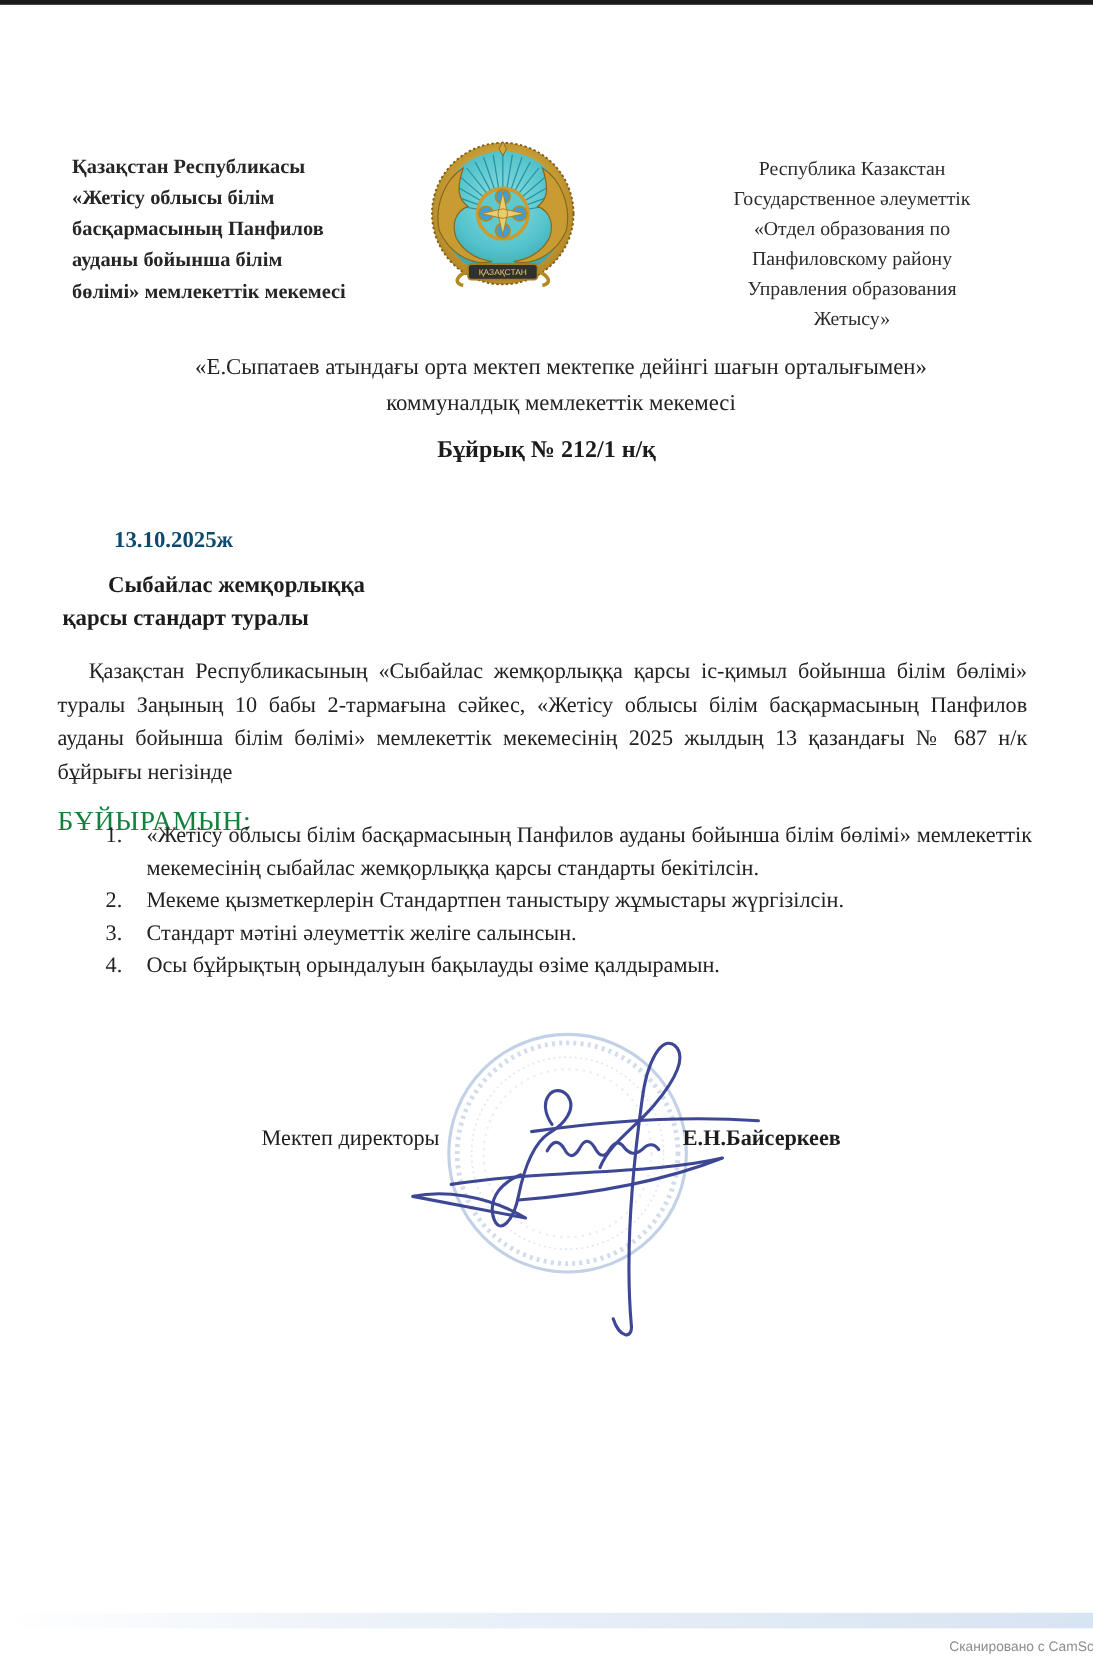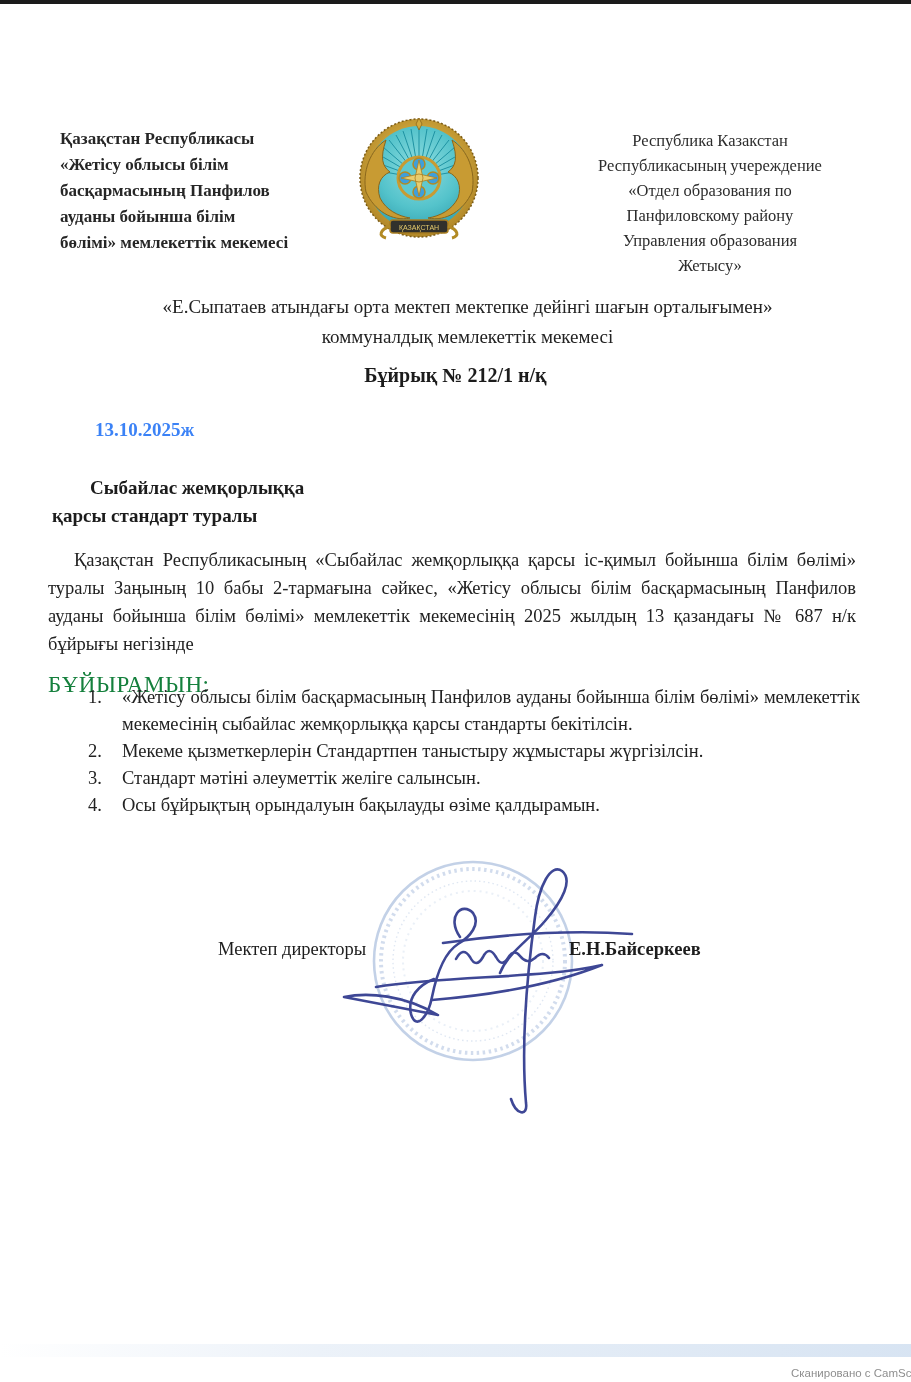--- a/index.html
+++ b/index.html
@@ -25,22 +25,22 @@
   
   .doc-title{
     position:absolute;left:12px;top:292px;width:911px;text-align:center;
     font-size:19px;line-height:30px;color:#232323;
   }
   .order-no{
     position:absolute;left:0;top:364px;width:911px;text-align:center;
     font-size:20px;font-weight:bold;color:#1c1c1c;
   }
   .order-date{
-    position:absolute;left:95px;top:419px;
-    font-size:19px;font-weight:bold;color:#3b82f6;
+    position:absolute;left:95px;top:440px;
+    font-size:19px;font-weight:bold;color:#0c4a6e;
   }
   .subject{
     position:absolute;left:52px;top:474px;width:360px;
     font-size:19px;font-weight:bold;line-height:28px;color:#1c1c1c;
   }
   .subject .l1{padding-left:38px;}
   
   .body-par{
     position:absolute;left:48px;top:546px;width:808px;
     font-size:18.5px;line-height:28px;text-align:justify;text-indent:26px;
@@ -147,21 +147,21 @@
       <path d="M63,4 L66,10 L63,16 L60,10 Z" fill="#d2a93e" stroke="#8a671c" stroke-width="0.8"></path>
 
       <rect x="34" y="106" width="58" height="13" rx="3" fill="#30302c" stroke="#a87e22" stroke-width="1.5"></rect>
       <text x="63" y="115.5" text-anchor="middle" font-size="7" font-family="Liberation Sans, sans-serif" fill="#e8cd6e">ҚАЗАҚСТАН</text>
       <path d="M34,112 C24,116 22,122 30,124 M92,112 C102,116 104,122 96,124" stroke="#b28a24" stroke-width="3" fill="none"></path>
     </svg>
   </div>
 
   <div class="org-right">
     <div>Республика Казакстан</div>
-    <div>Республикасының учереждение</div>
+    <div>Государственное әлеуметтік</div>
     <div>«Отдел образования по</div>
     <div>Панфиловскому району</div>
     <div>Управления образования</div>
     <div>Жетысу»</div>
   </div>
 
   <div class="doc-title">
     <div>«Е.Сыпатаев атындағы орта мектеп мектепке дейінгі шағын орталығымен»</div>
     <div>коммуналдық мемлекеттік  мекемесі</div>
   </div>

